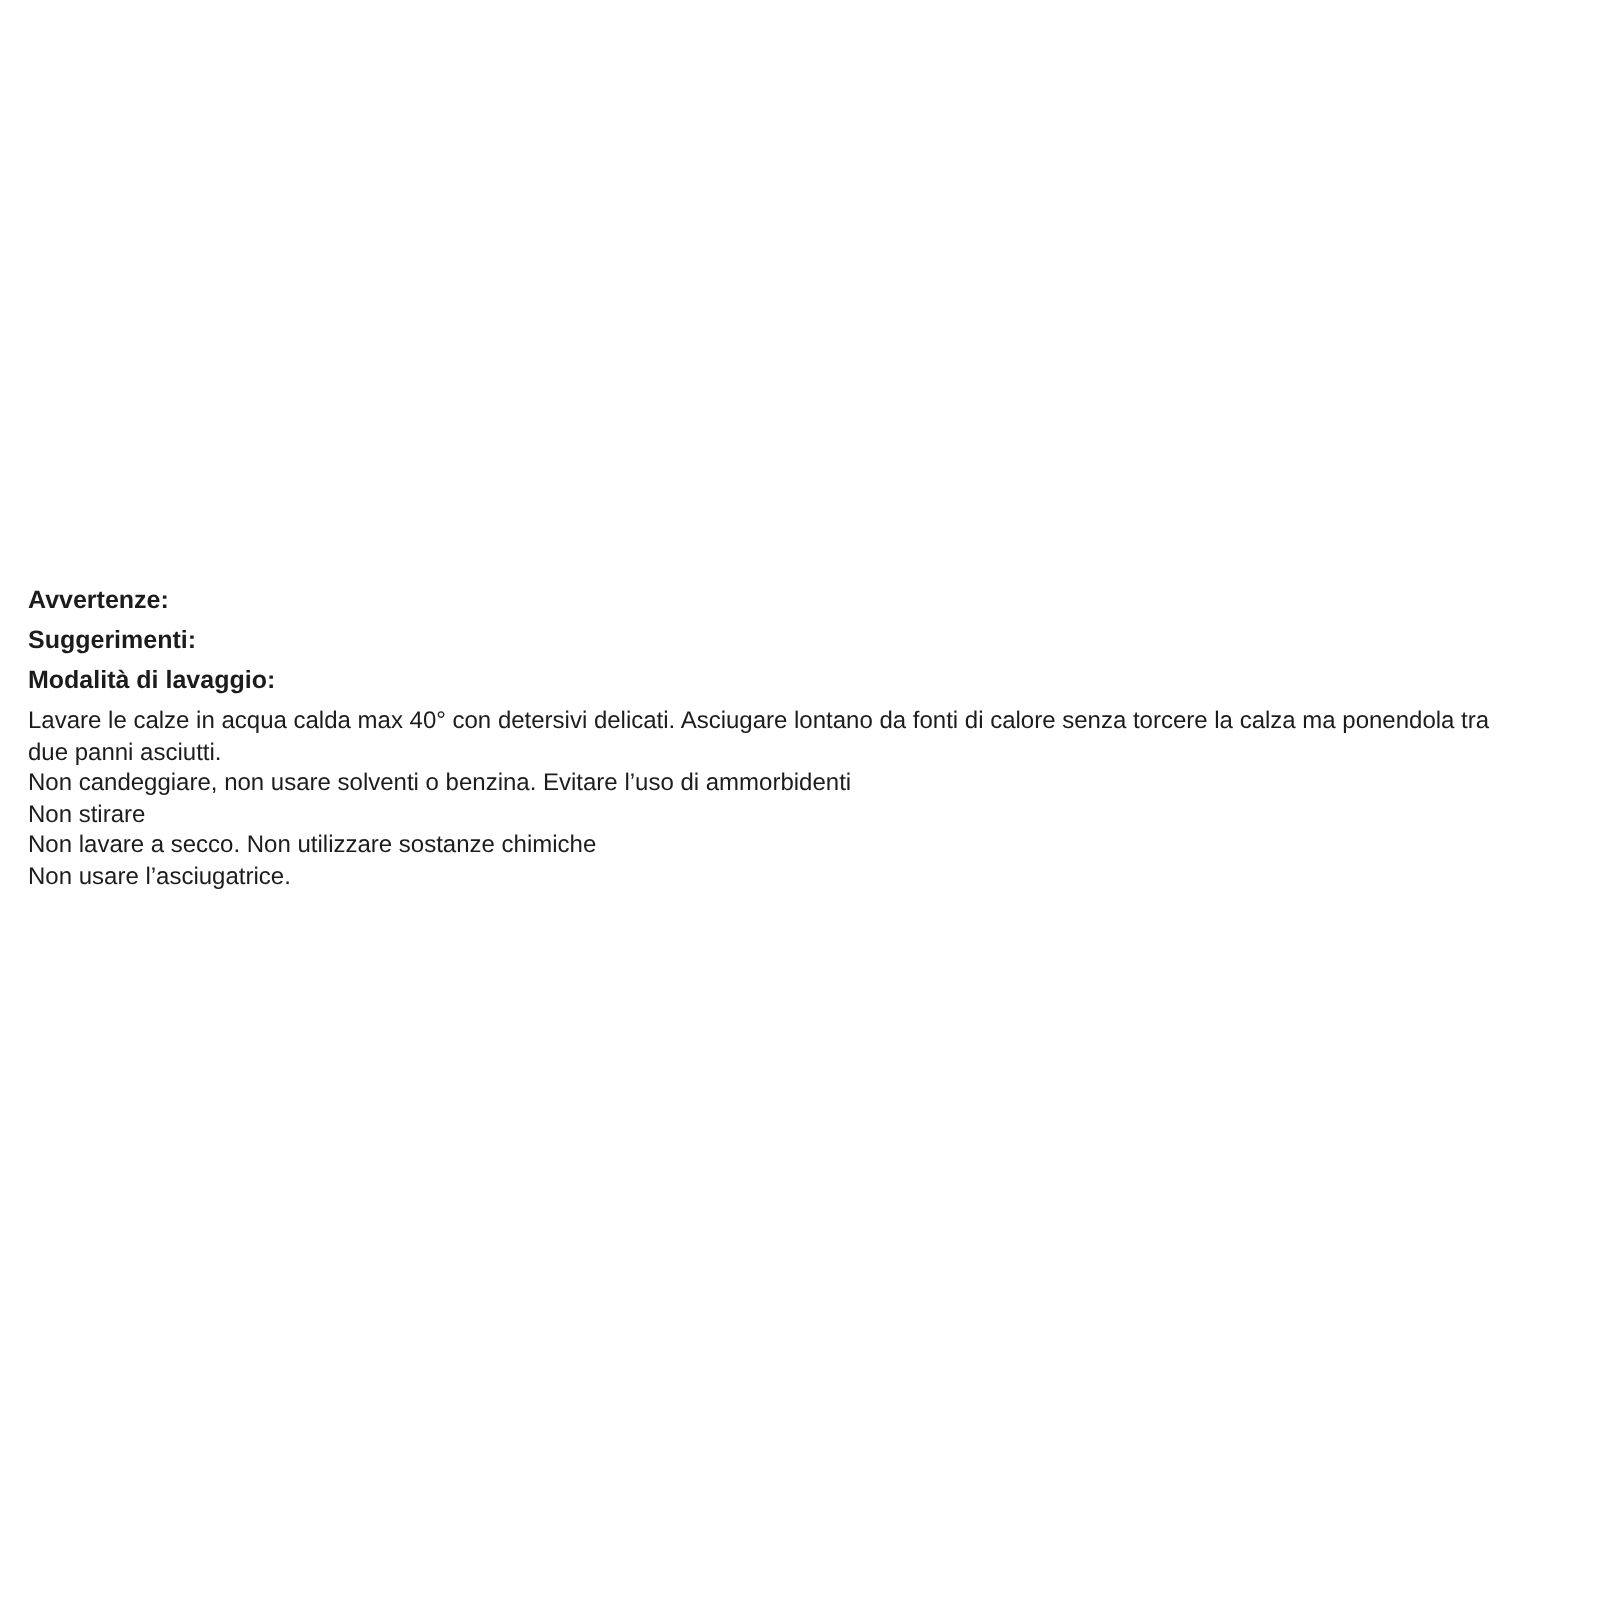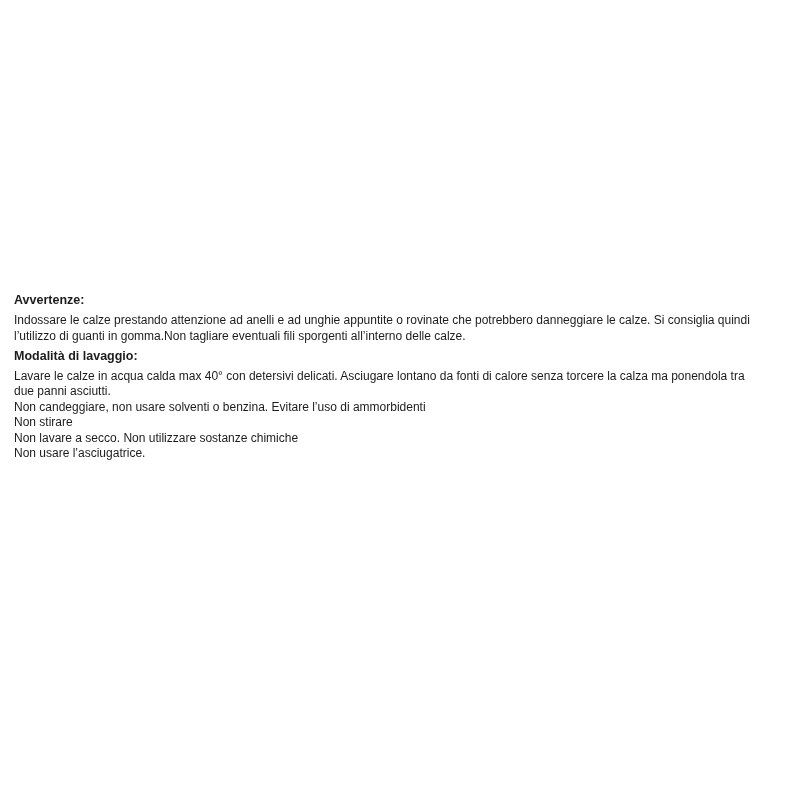--- a/index.html
+++ b/index.html
@@ -39,22 +39,21 @@
 </head>
 <body>
 
 <main class="page">
 
   <section class="section">
     <h3 class="section-heading">Avvertenze:</h3>
   </section>
 
   <section class="section">
-    <p class="section-body">Indossare le calze prestando attenzione ad anelli e ad unghie appuntite o rovinate che potrebbero danneggiare le calze. Si consiglia quindi
-l’utilizzo di guanti in gomma.Non tagliare eventuali fili sporgenti all’interno delle calze.</p>
+    <h3 class="section-heading">Suggerimenti:</h3>
   </section>
 
   <section class="section">
     <h3 class="section-heading">Modalità di lavaggio:</h3>
     <p class="section-body">Lavare le calze in acqua calda max 40° con detersivi delicati. Asciugare lontano da fonti di calore senza torcere la calza ma ponendola tra
 due panni asciutti.
 Non candeggiare, non usare solventi o benzina. Evitare l’uso di ammorbidenti
 Non stirare
 Non lavare a secco. Non utilizzare sostanze chimiche
 Non usare l’asciugatrice.</p>

